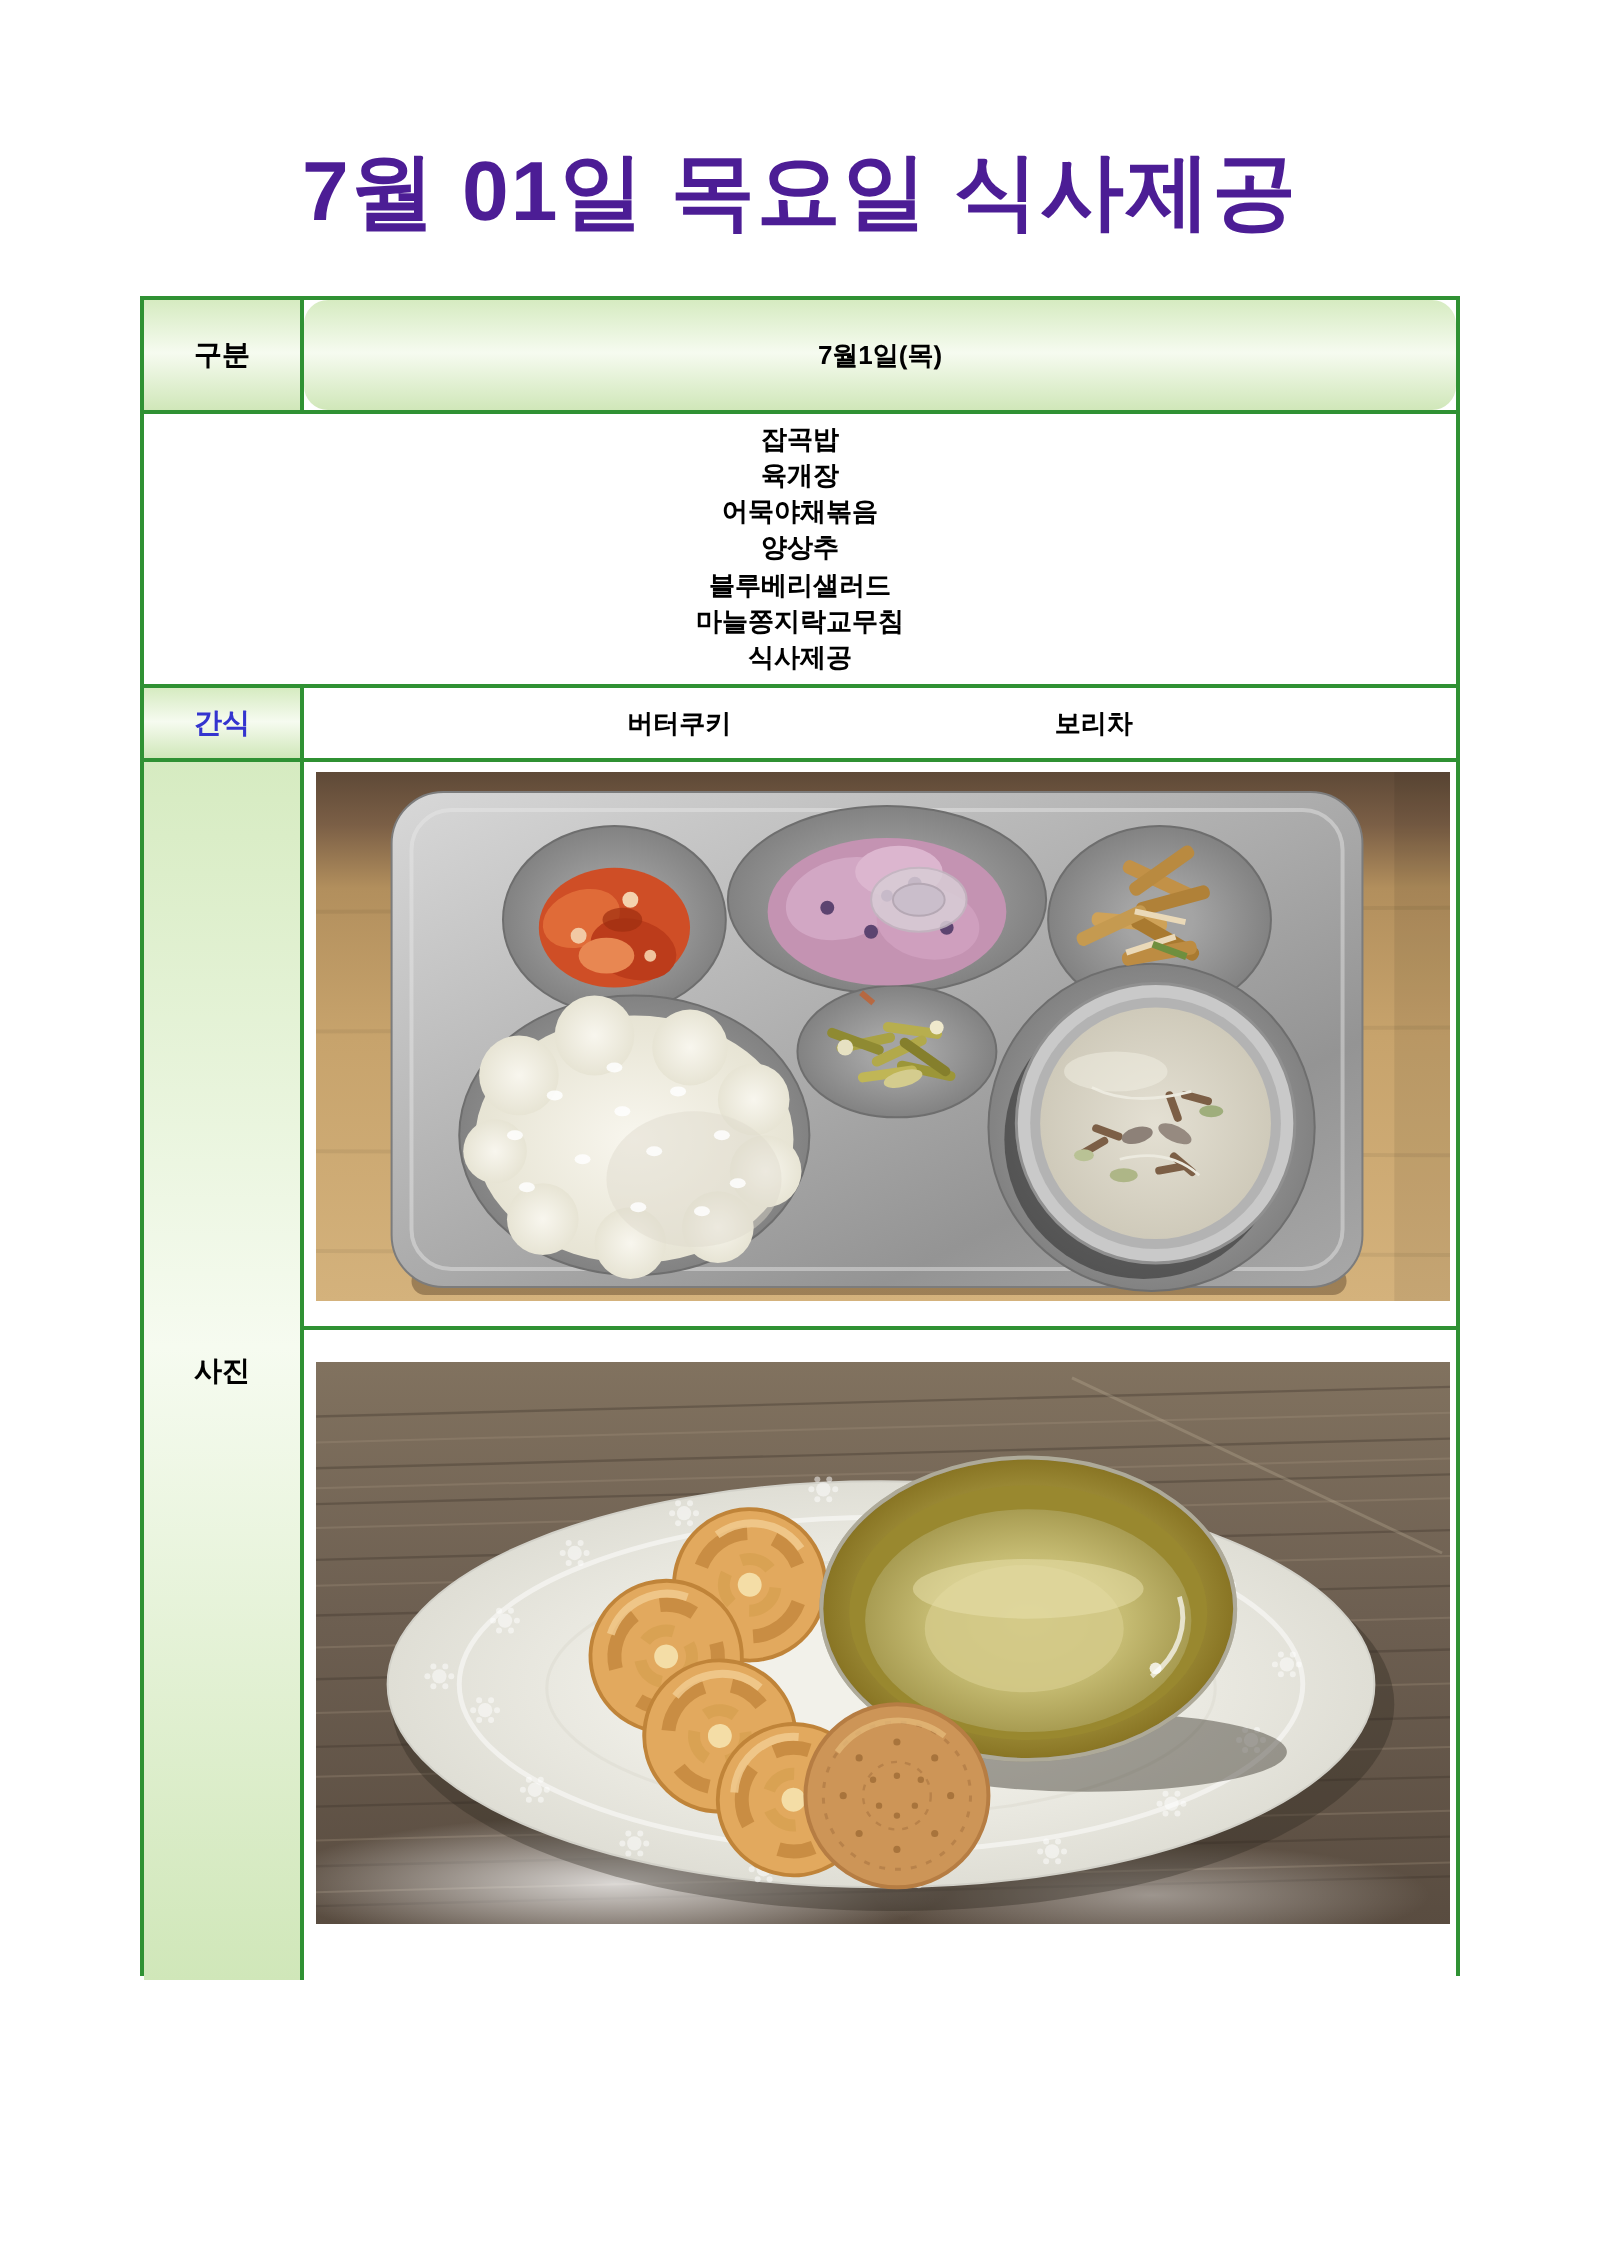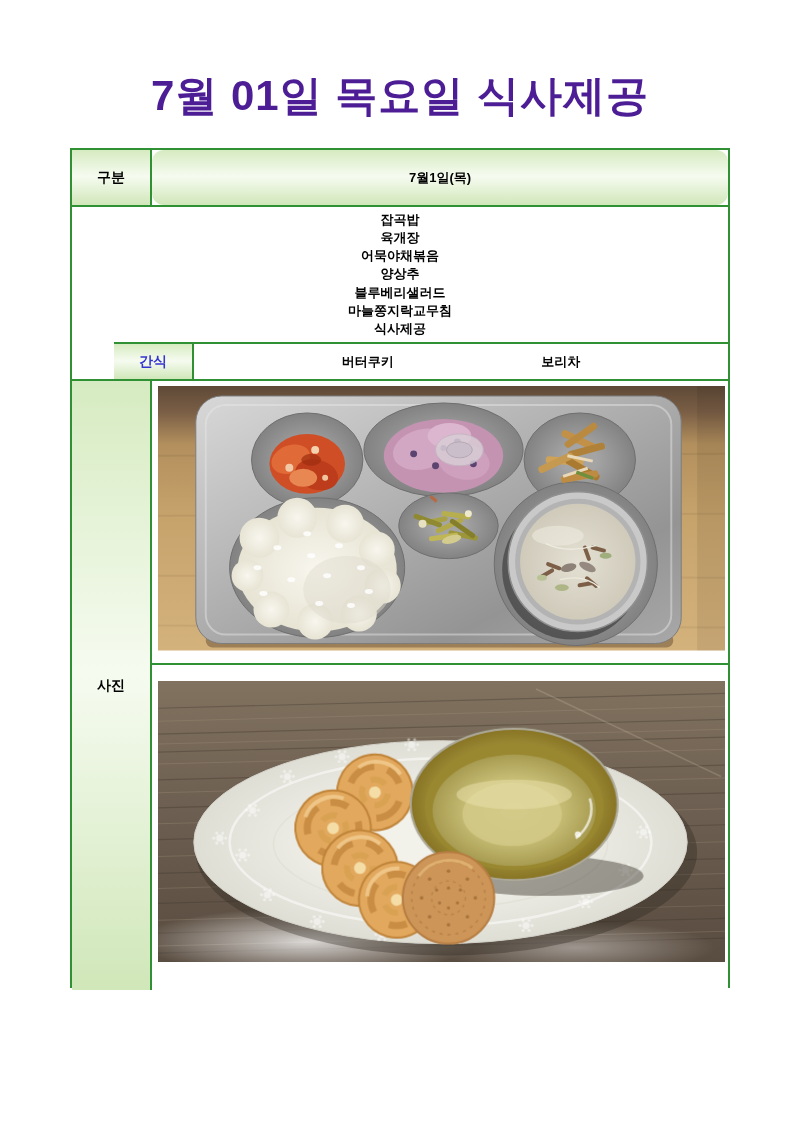--- a/index.html
+++ b/index.html
@@ -31,21 +31,21 @@
   .row-header .content-cell{
     background:linear-gradient(180deg,#d6ebc1 0%,#f6fbf0 48%,#d0e7b9 100%);
     display:flex;align-items:center;justify-content:center;
     font-size:13px;font-weight:bold;
   }
   .row-menu{height:137px;}
   .menu-list{
     display:flex;flex-direction:column;justify-content:space-around;
     align-items:center;padding:4px 12px;font-size:13px;font-weight:bold;
   }
-  .row-snack{height:37px;margin-left:42px;}
+  .row-snack{height:37px;}
   .snack-list{
     display:flex;flex-direction:row;justify-content:space-evenly;
     align-items:center;font-size:13px;font-weight:bold;
   }
   .snack-label{color:#3434cf;}
   .row-photo{height:611px;}
   .photo-col{display:flex;flex-direction:column;}
   .photo-sub{box-sizing:border-box;background:#fff;}
   .photo-a{height:284px;border-bottom:2px solid #2f9133;padding:5px 3px 12px 6px;}
   .photo-b{flex:1;padding:16px 3px 28px 6px;}

